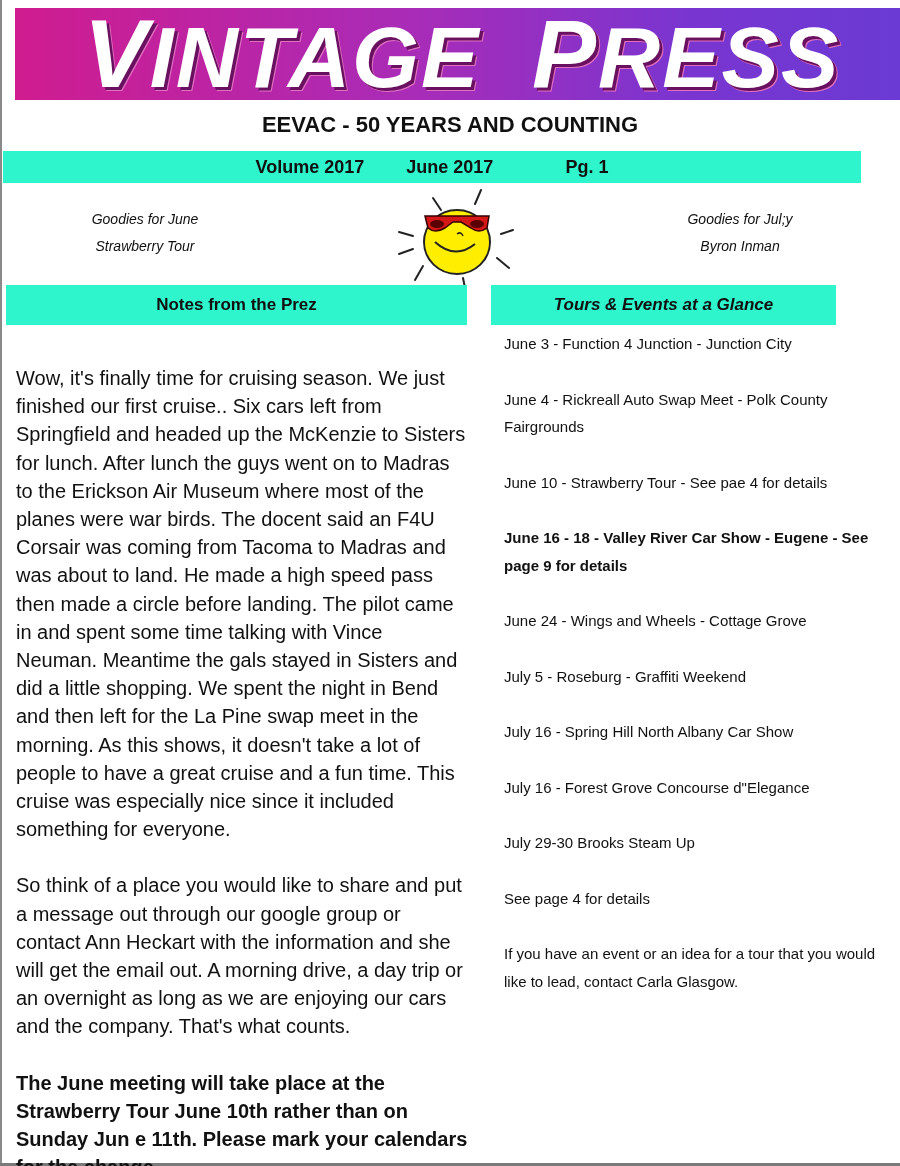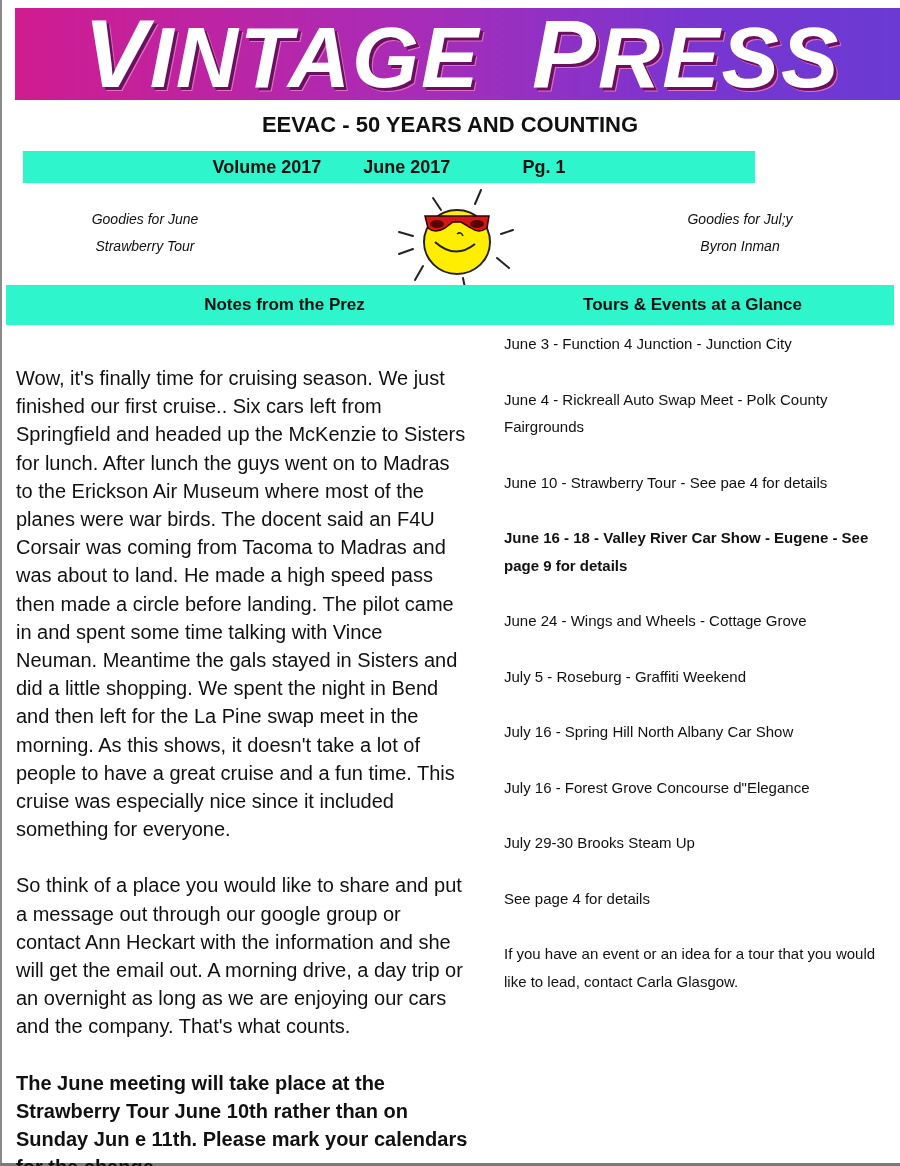--- a/index.html
+++ b/index.html
@@ -13,37 +13,37 @@
             display:flex; align-items:center; justify-content:center; overflow:hidden; }
   .banner-title { font-family:"Liberation Sans", sans-serif; font-weight:bold; font-style:italic;
                   color:#ffffff; font-size:86px; letter-spacing:2px; line-height:1;
                   text-shadow:3px 3px 0 #6a1060, 4px 4px 0 #e070c0; white-space:nowrap;
                   transform:scaleY(1.0); }
   .banner-title .big { font-size:96px; }
 
   .subtitle { position:absolute; left:0; top:112px; width:900px; text-align:center;
               font-weight:bold; font-size:22px; }
 
-  .infobar { position:absolute; left:3px; top:151px; width:732px; height:32px; background:#2ef5cc;
-             display:flex; align-items:center; justify-content:center; font-weight:bold; font-size:18px;margin-left:20px; }
+  .infobar { position:absolute; left:3px; top:151px; width:858px; height:32px; background:#2ef5cc;
+             display:flex; align-items:center; justify-content:center; font-weight:bold; font-size:18px; }
   .infobar span { display:inline-block; }
   .infobar .vol { margin-right:42px; }
   .infobar .date { margin-right:72px; }
 
   .goodies { position:absolute; top:206px; font-style:italic; font-weight:normal; font-size:14px;
              line-height:27px; text-align:center; }
   .goodies-left { left:60px; width:170px; }
   .goodies-right { left:650px; width:180px; }
 
   .sun { position:absolute; left:395px; top:188px; width:125px; height:102px; }
 
   .col-header { position:absolute; top:285px; height:40px; background:#2ef5cc;
                 display:flex; align-items:center; justify-content:center; font-weight:bold; font-size:17px; }
-  .hdr-left { left:6px; width:461px;padding-left:48px; }
-  .hdr-right { left:491px; width:403px; }
+  .hdr-left { left:6px; width:461px; }
+  .hdr-right { left:491px; width:345px;font-style:italic; }
 
   .left-col { position:absolute; left:16px; top:364px; width:452px; font-size:20px; line-height:28.2px; }
   .left-col p { margin:0 0 28px 0; }
   .left-col p.bold { font-weight:bold; }
 
   .right-col { position:absolute; left:492px; top:330px; width:408px; font-size:15px; line-height:27.5px; }
   .event { margin:0 0 28px 12px; }
   .event.bold { font-weight:bold; }
 </style>
 </head>

